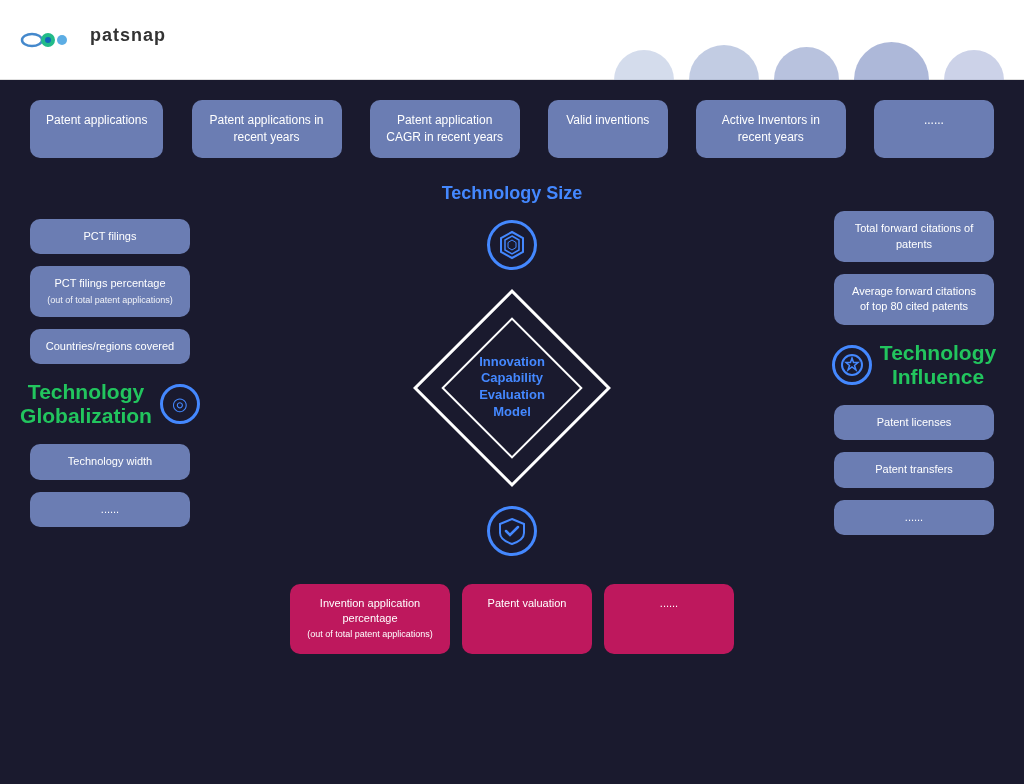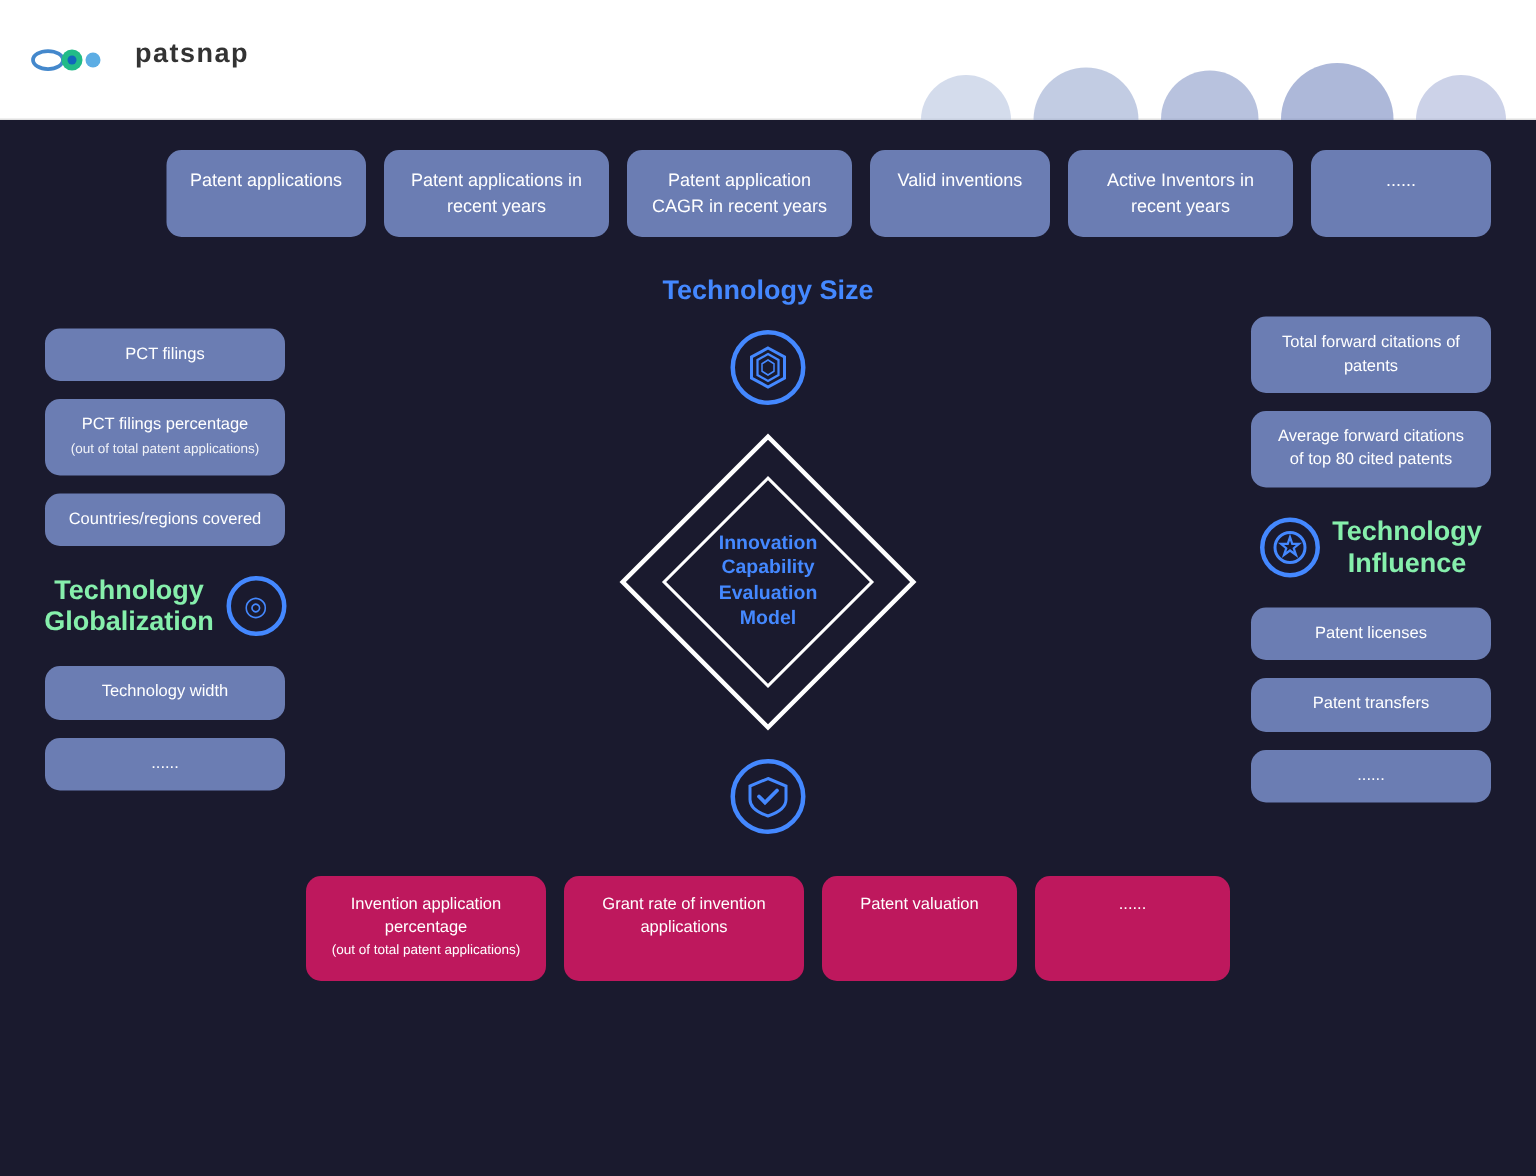--- a/index.html
+++ b/index.html
@@ -44,21 +44,21 @@
       padding: 20px 30px;
       min-height: 704px;
       position: relative;
     }
 
     
     .metrics-row {
       display: flex;
       gap: 12px;
       margin-bottom: 25px;
-      justify-content: flex-end;
+      justify-content: space-between;
     }
     .metric-card {
       background: #6b7db3;
       border-radius: 10px;
       padding: 12px 16px;
       color: #fff;
       font-size: 12px;
       text-align: center;
       min-width: 120px;
       max-width: 150px;
@@ -114,22 +114,22 @@
 
     
     .section-label {
       color: #4488ff;
       font-size: 18px;
       font-weight: bold;
       text-align: left;
       margin-bottom: 8px;
     }
     .section-label-side {
-      color: #86efac;
-      font-size: 18px;
+      color: #22c55e;
+      font-size: 21px;
       font-weight: bold;
       text-align: center;
     }
 
     
     .icon-circle {
       width: 50px;
       height: 50px;
       border: 3px solid #4488ff;
       border-radius: 50%;
@@ -357,23 +357,20 @@
     </div>
 
   </div>
 
   <div class="bottom-row">
     <div class="bottom-card">
       <span>Invention application percentage</span>
       <br><small>(out of total patent applications)</small>
     </div>
     <div class="bottom-card">
-      <span>Grant rate of invention applications</span>
-    </div>
-    <div class="bottom-card">
       <span>Patent valuation</span>
     </div>
     <div class="bottom-card">
       <span>......</span>
     </div>
   </div>
 
 </div>
 
 </body></html>

